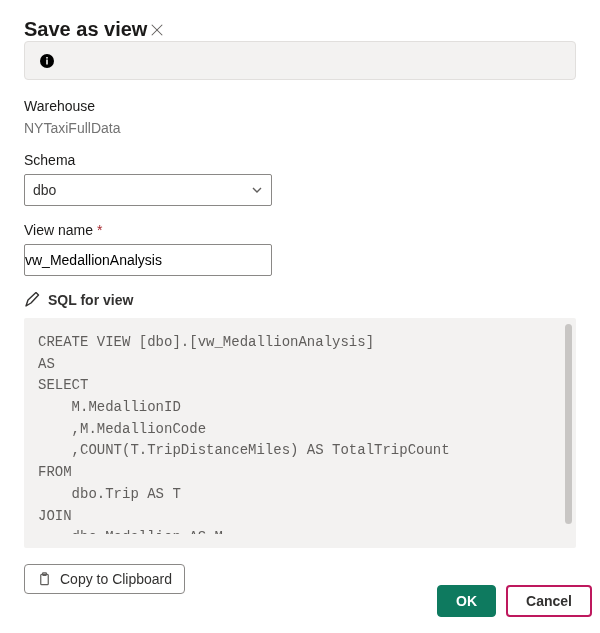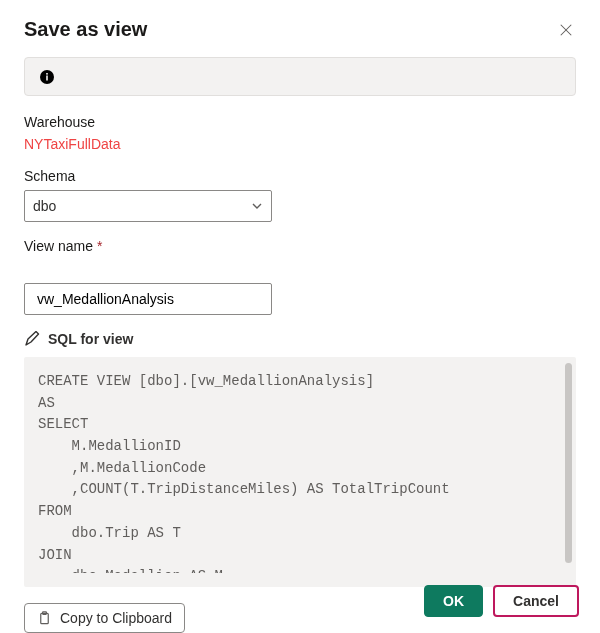--- a/index.html
+++ b/index.html
@@ -8,23 +8,21 @@
       font-size: 14px;
       color: #323130;
       background: #fff;
       width: 600px;
       height: 633px;
       padding: 18px 24px;
       position: relative;
     }
     .header-row {
       display: flex;
-      justify-content: space-between;
-      align-items: center;
-      margin-bottom: 16px;
+      align-items: center;
     }
     .title {
       font-size: 20px;
       font-weight: 600;
       color: #1b1a19;
     }
     .close-btn {
       width: 20px; height: 20px;
       display: flex;
       align-items: center;
@@ -53,21 +51,21 @@
       line-height: 1.45;
     }
     .field-block { margin-bottom: 16px; }
     .field-label {
       font-weight: 400;
       font-size: 14px;
       margin-bottom: 6px;
       color: #1b1a19;
     }
     .readonly-value {
-      color: #ef4444;
+      color: #737373;
       font-size: 14px;
     }
     .req { color: #a4262c; }
     .select-wrap, .text-input {
       border: 1px solid #8a8886;
       border-radius: 2px;
       height: 32px;
       width: 248px;
       background: #fff;
       font-family: inherit;
@@ -75,23 +73,22 @@
     }
     .select-wrap {
       display: flex;
       align-items: center;
       justify-content: space-between;
       padding: 4px 8px;
       cursor: pointer;
     }
     .select-value { color: #323130; }
     .text-input {
-      padding: 0 12px;
+      padding: 0 0;
       outline: none;
-      margin-top: 23px;
     }
     .chevron {
       width: 12px; height: 12px;
       color: #605e5c;
     }
     .section-row {
       display: flex;
       align-items: center;
       gap: 8px;
       margin-bottom: 10px;
@@ -140,21 +137,21 @@
       border-radius: 4px;
       padding: 6px 12px;
       font-size: 14px;
       font-family: inherit;
       cursor: pointer;
       color: #323130;
     }
     .clip-icon { width: 15px; height: 15px; color: #605e5c; }
     .footer {
       position: absolute;
-      right: 21px;
+      right: 8px;
       bottom: 16px;
       display: flex;
       gap: 10px;
     }
     .btn {
       height: 32px;
       padding: 0 18px;
       border-radius: 4px;
       font-size: 14px;
       font-family: inherit;

